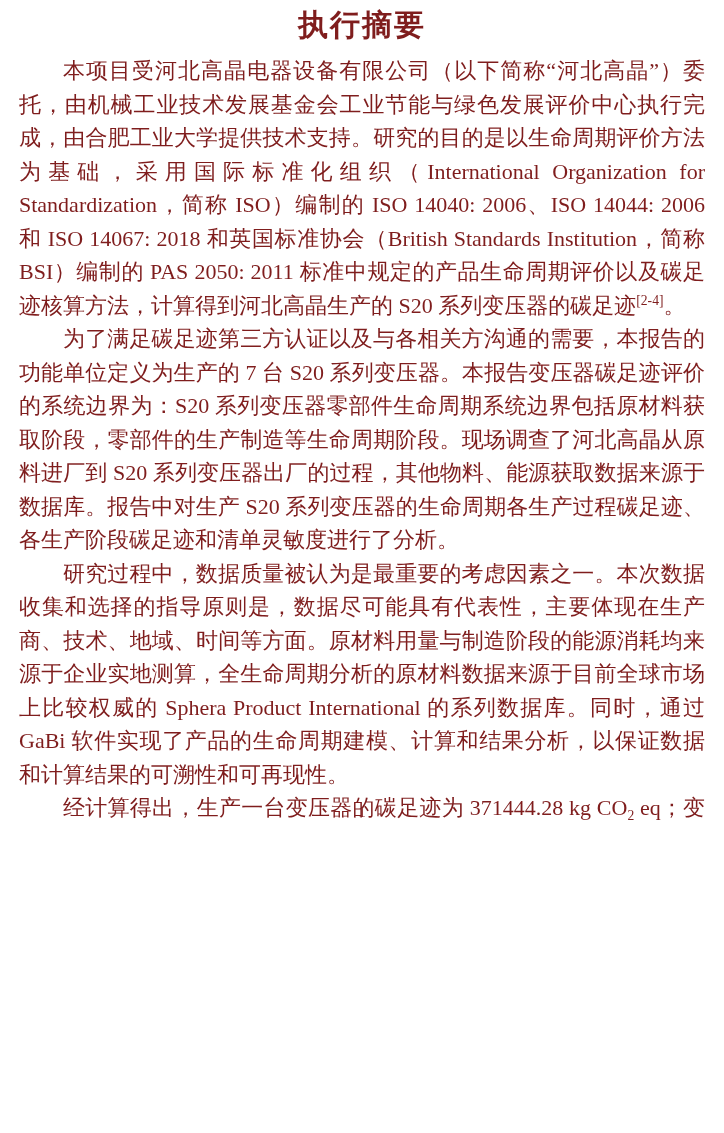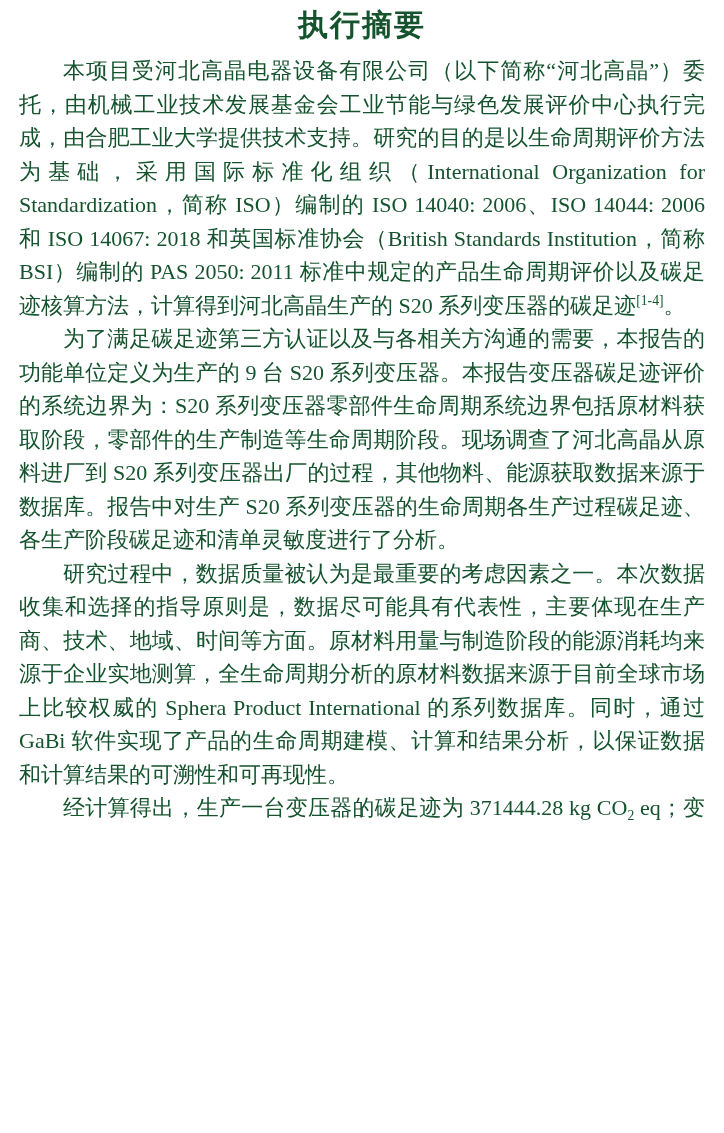--- a/index.html
+++ b/index.html
@@ -5,21 +5,21 @@
   html, body {
     margin: 0;
     padding: 0;
     background: #ffffff;
   }
   .page {
     position: relative;
     width: 724px;
     height: 828px;
     background: #ffffff;
-    color: #14532d;
+    color: #7f1d1d;
     font-family: "Liberation Serif", "DejaVu Serif", serif;
     overflow: hidden;
     box-sizing: border-box;
   }
   .doc-title {
     margin: 0;
     padding-top: 7px;
     padding-bottom: 11px;
     text-align: center;
     font-size: 30px;
@@ -59,20 +59,20 @@
     line-height: 1;
   }
 </style>
 </head>
 <body>
 
 <div class="page">
   <h1 class="doc-title">执行摘要</h1>
 
   <div class="body-text">
-      <p class="para"><span>本项目受河北高晶电器设备有限公司（以下简称“河北高晶”）委托，由机械工业技术发展基金会工业节能与绿色发展评价中心执行完成，由合肥工业大学提供技术支持。研究的目的是以生命周期评价方法为基础，采用国际标准化组织（International Organization for Standardization，简称 ISO）编制的 ISO 14040: 2006、ISO 14044: 2006 和 ISO 14067: 2018 和英国标准协会（British Standards Institution，简称 BSI）编制的 PAS 2050: 2011 标准中规定的产品生命周期评价以及碳足迹核算方法，计算得到河北高晶生产的 S20 系列变压器的碳足迹</span><sup>[1-4]</sup><span>。</span></p>
-      <p class="para"><span>为了满足碳足迹第三方认证以及与各相关方沟通的需要，本报告的功能单位定义为生产的 9 台 S20 系列变压器。本报告变压器碳足迹评价的系统边界为：S20 系列变压器零部件生命周期系统边界包括原材料获取阶段，零部件的生产制造等生命周期阶段。现场调查了河北高晶从原料进厂到 S20 系列变压器出厂的过程，其他物料、能源获取数据来源于数据库。报告中对生产 S20 系列变压器的生命周期各生产过程碳足迹、各生产阶段碳足迹和清单灵敏度进行了分析。</span></p>
+      <p class="para"><span>本项目受河北高晶电器设备有限公司（以下简称“河北高晶”）委托，由机械工业技术发展基金会工业节能与绿色发展评价中心执行完成，由合肥工业大学提供技术支持。研究的目的是以生命周期评价方法为基础，采用国际标准化组织（International Organization for Standardization，简称 ISO）编制的 ISO 14040: 2006、ISO 14044: 2006 和 ISO 14067: 2018 和英国标准协会（British Standards Institution，简称 BSI）编制的 PAS 2050: 2011 标准中规定的产品生命周期评价以及碳足迹核算方法，计算得到河北高晶生产的 S20 系列变压器的碳足迹</span><sup>[2-4]</sup><span>。</span></p>
+      <p class="para"><span>为了满足碳足迹第三方认证以及与各相关方沟通的需要，本报告的功能单位定义为生产的 7 台 S20 系列变压器。本报告变压器碳足迹评价的系统边界为：S20 系列变压器零部件生命周期系统边界包括原材料获取阶段，零部件的生产制造等生命周期阶段。现场调查了河北高晶从原料进厂到 S20 系列变压器出厂的过程，其他物料、能源获取数据来源于数据库。报告中对生产 S20 系列变压器的生命周期各生产过程碳足迹、各生产阶段碳足迹和清单灵敏度进行了分析。</span></p>
       <p class="para"><span>研究过程中，数据质量被认为是最重要的考虑因素之一。本次数据收集和选择的指导原则是，数据尽可能具有代表性，主要体现在生产商、技术、地域、时间等方面。原材料用量与制造阶段的能源消耗均来源于企业实地测算，全生命周期分析的原材料数据来源于目前全球市场上比较权威的 Sphera Product International 的系列数据库。同时，通过 GaBi 软件实现了产品的生命周期建模、计算和结果分析，以保证数据和计算结果的可溯性和可再现性。</span></p>
       <p class="para"><span>经计算得出，生产一台变压器的碳足迹为 371444.28 kg CO</span><sub>2</sub><span> eq；变压器生命周期过程中，使用阶段碳足迹对产品 GWP 贡献最大，占 99.18%；原材料获取阶段对 GWP 贡献占 0.80%、生产制造阶段占 0.02%；运输销售阶段和回收阶段 GWP 贡献较少，可不予考虑；优化使用过程是降低变压器碳足迹的重要方面；原材料获取阶段碳足迹钢材料对产品 GWP 贡献最大，占 76.46%，其次是铜，占 35.79%。</span></p>
     </div>
 
   <div class="page-number">1</div>
 </div>
 
 </body></html>

